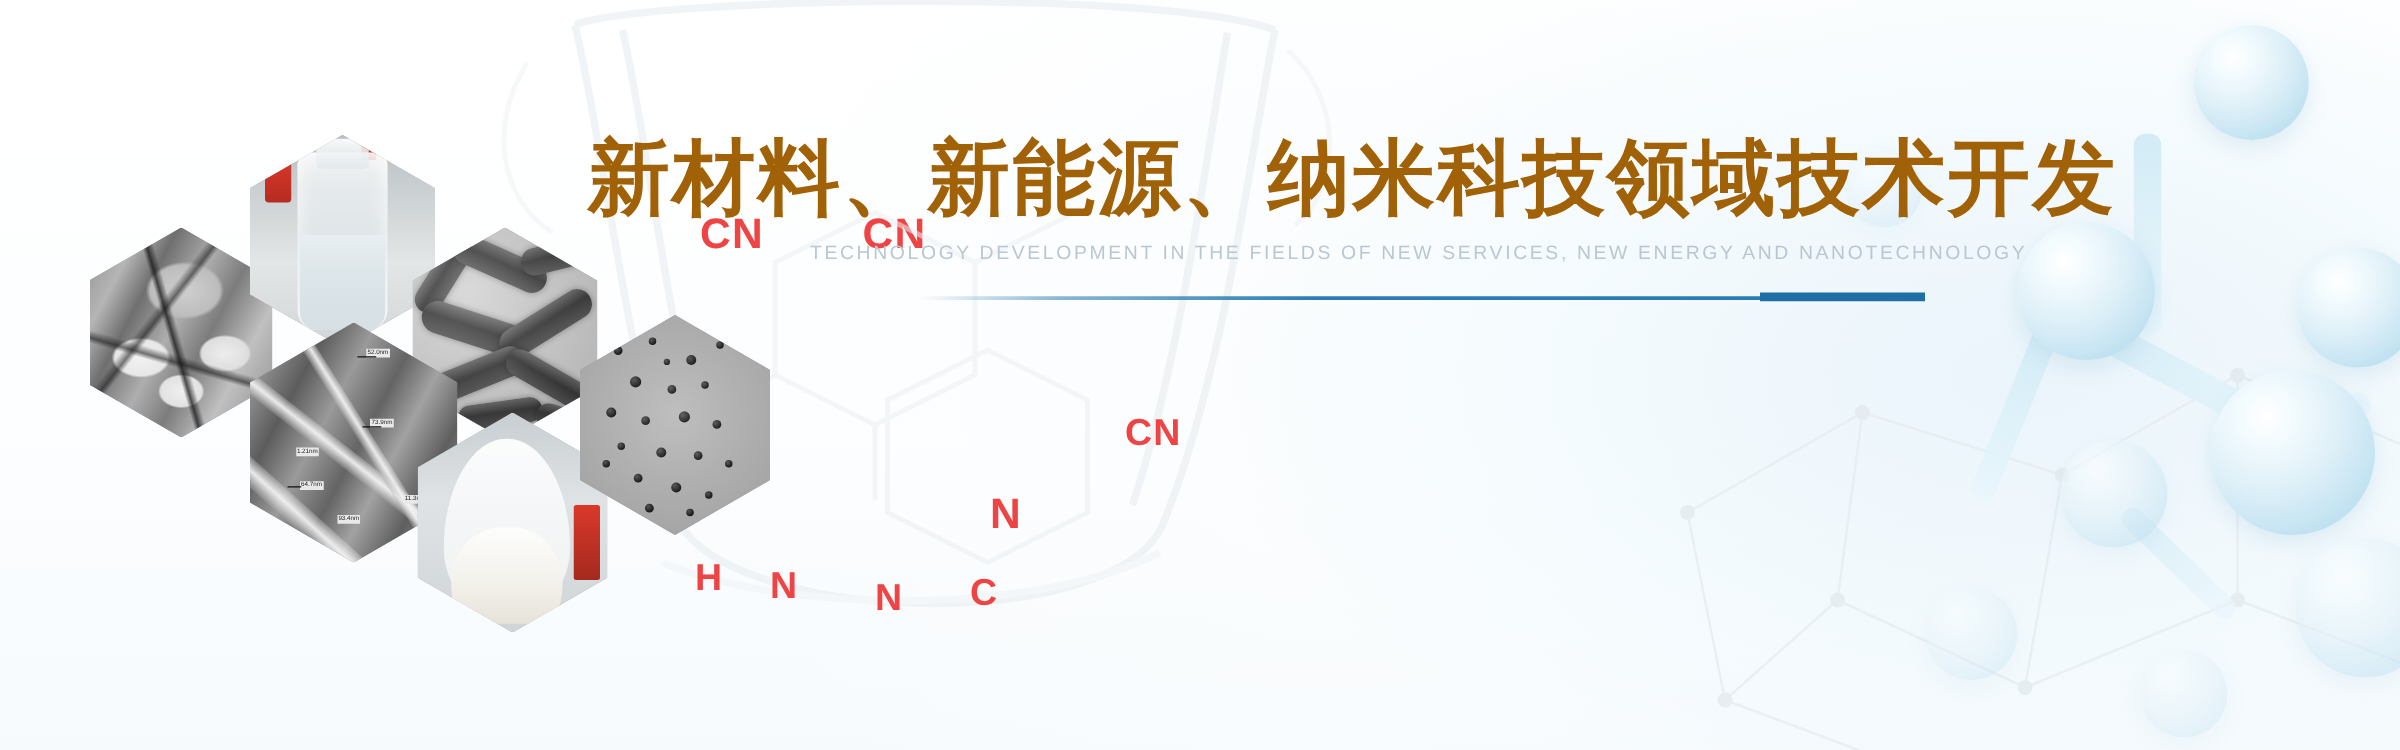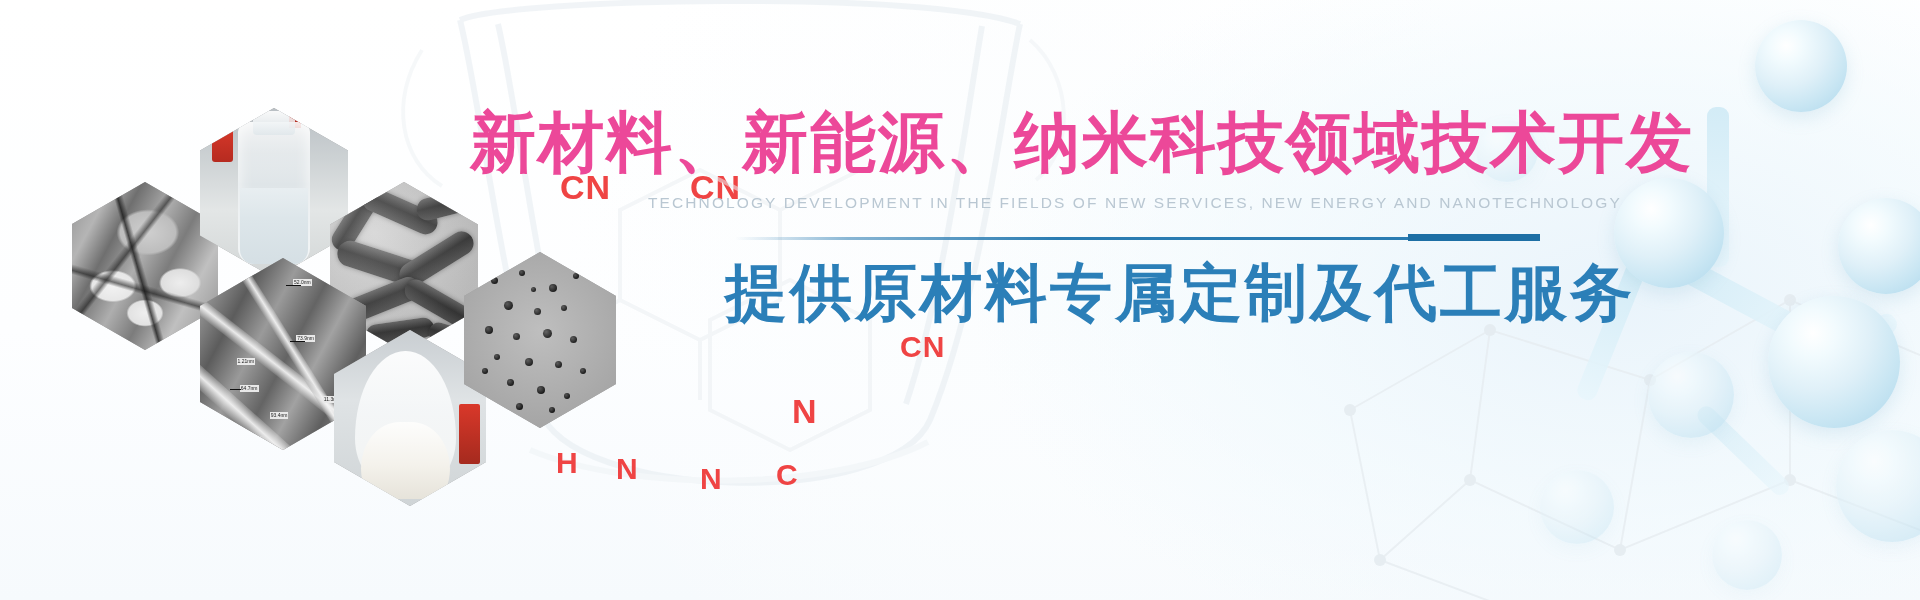--- a/index.html
+++ b/index.html
@@ -180,21 +180,21 @@
   }
 
   
   .text-block { position: absolute; left: 0; top: 0; width: 1920px; height: 600px; }
 
   .cn-line1 {
     position: absolute;
     left: 470px; top: 110px;
     font-size: 66px;
     font-weight: 700;
-    color: #ec4899;
+    color: #a16207;
     letter-spacing: 2px;
     line-height: 1;
     white-space: nowrap;
     font-family: "DejaVu Sans", "Liberation Sans", sans-serif;
   }
   .en-line1 {
     position: absolute;
     left: 648px; top: 194px;
     width: 890px;
     text-align: center;
@@ -400,16 +400,15 @@
         <div class="d" style="left:12%; top:66%; width:6px; height:6px;"></div>
       </div>
     </div>
   </div>
 
   <div class="text-block">
     <div class="cn-line1">新材料、新能源、纳米科技领域技术开发</div>
     <div class="en-line1">TECHNOLOGY DEVELOPMENT IN THE FIELDS OF NEW SERVICES, NEW ENERGY AND NANOTECHNOLOGY</div>
     <div class="divider"></div>
     <div class="divider-cap"></div>
-    <div class="cn-line2">提供原材料专属定制及代工服务</div>
   </div>
 
 </div>
 
 </body></html>

